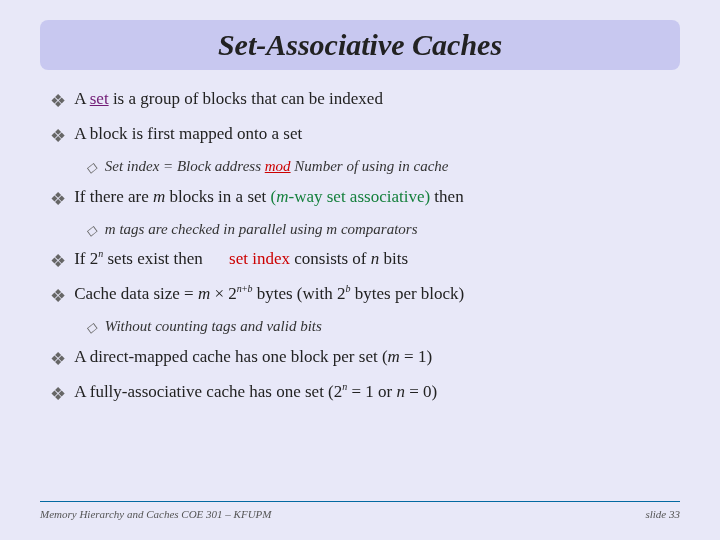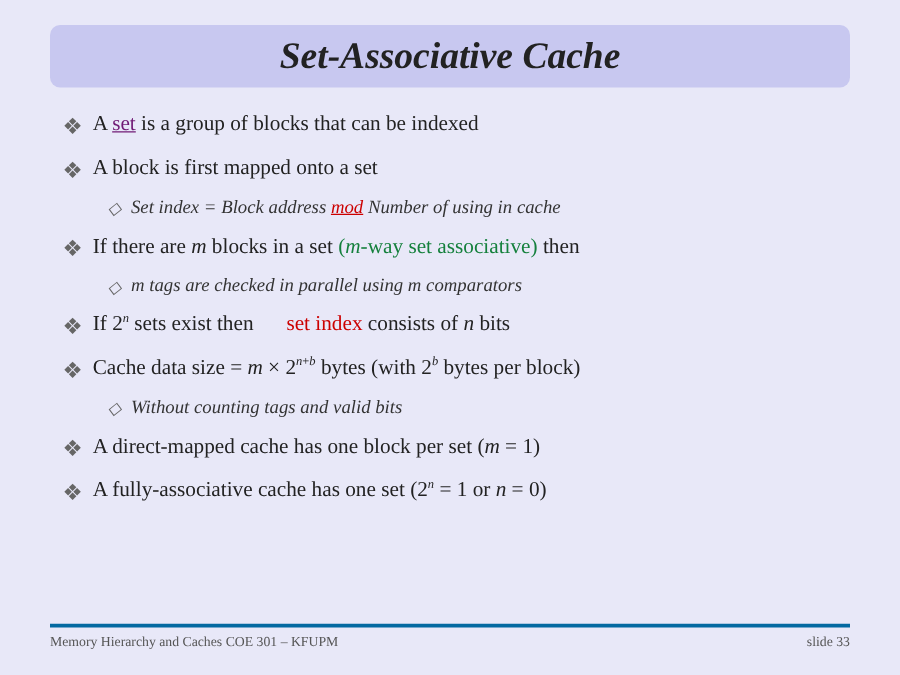--- a/index.html
+++ b/index.html
@@ -83,35 +83,36 @@
       flex-shrink: 0;
     }
 
     .footer {
       display: flex;
       justify-content: space-between;
       font-size: 11px;
       color: #555;
       margin-top: auto;
       padding-top: 6px;
-      border-top: 3px solid #0369a1;
+      border-top: 1px solid #0369a1;
+      font-style: italic;
       text-align: center;
     }
 
     sup {
       font-size: 10px;
       vertical-align: super;
     }
   </style>
 </head>
 <body>
 
 <div class="slide">
   <div class="title-bar">
-    <h1>Set-Associative Cache</h1>
+    <h1>Set-Associative Caches</h1>
   </div>
 
   <div class="content">
 
     <div class="bullet-main">
       <span class="diamond">❖</span>
       <span>
         A <span style="color:#701a75; text-decoration:underline; font-weight:normal;">set</span> is a group of blocks that can be indexed
       </span>
     </div>

